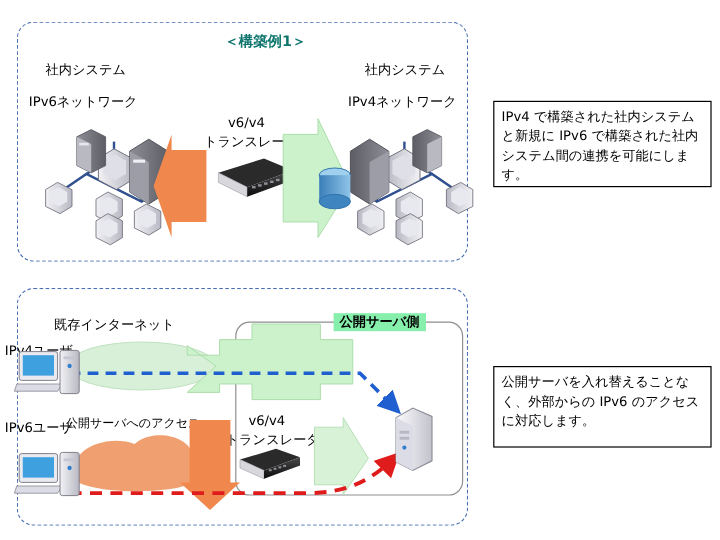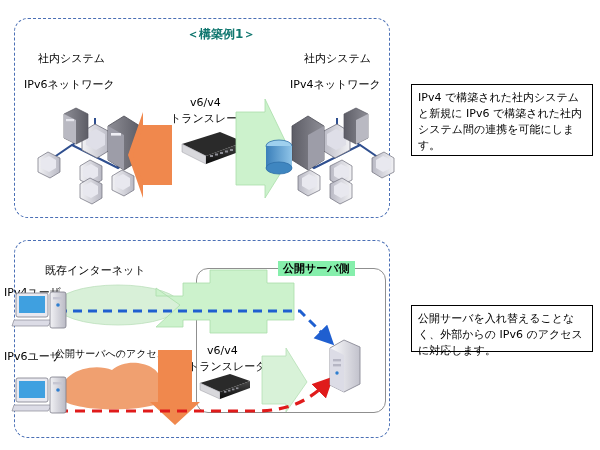--- a/index.html
+++ b/index.html
@@ -40,21 +40,21 @@
   .descbox{
     position:absolute;
     border:1px solid #000;
     background:#fff;
     box-sizing:border-box;
     padding:5px 6px;
     font-size:11px;line-height:1.45;color:#000;
     font-family:"DejaVu Sans","Liberation Sans",sans-serif;
   }
   #desc1{left:411px;top:84px;width:182px;height:72px;}
-  #desc2{left:411px;top:305px;width:182px;height:47px;}
+  #desc2{left:411px;top:305px;width:182px;height:68px;}
 
   
   svg.overlay{position:absolute;left:0;top:0;width:600px;height:450px;overflow:visible;}
 
   
   .arrowtxt{
     position:absolute;font-weight:bold;white-space:nowrap;
     font-size:13px;
   }
   .arrowtxt.white{color:#ffffff;}

